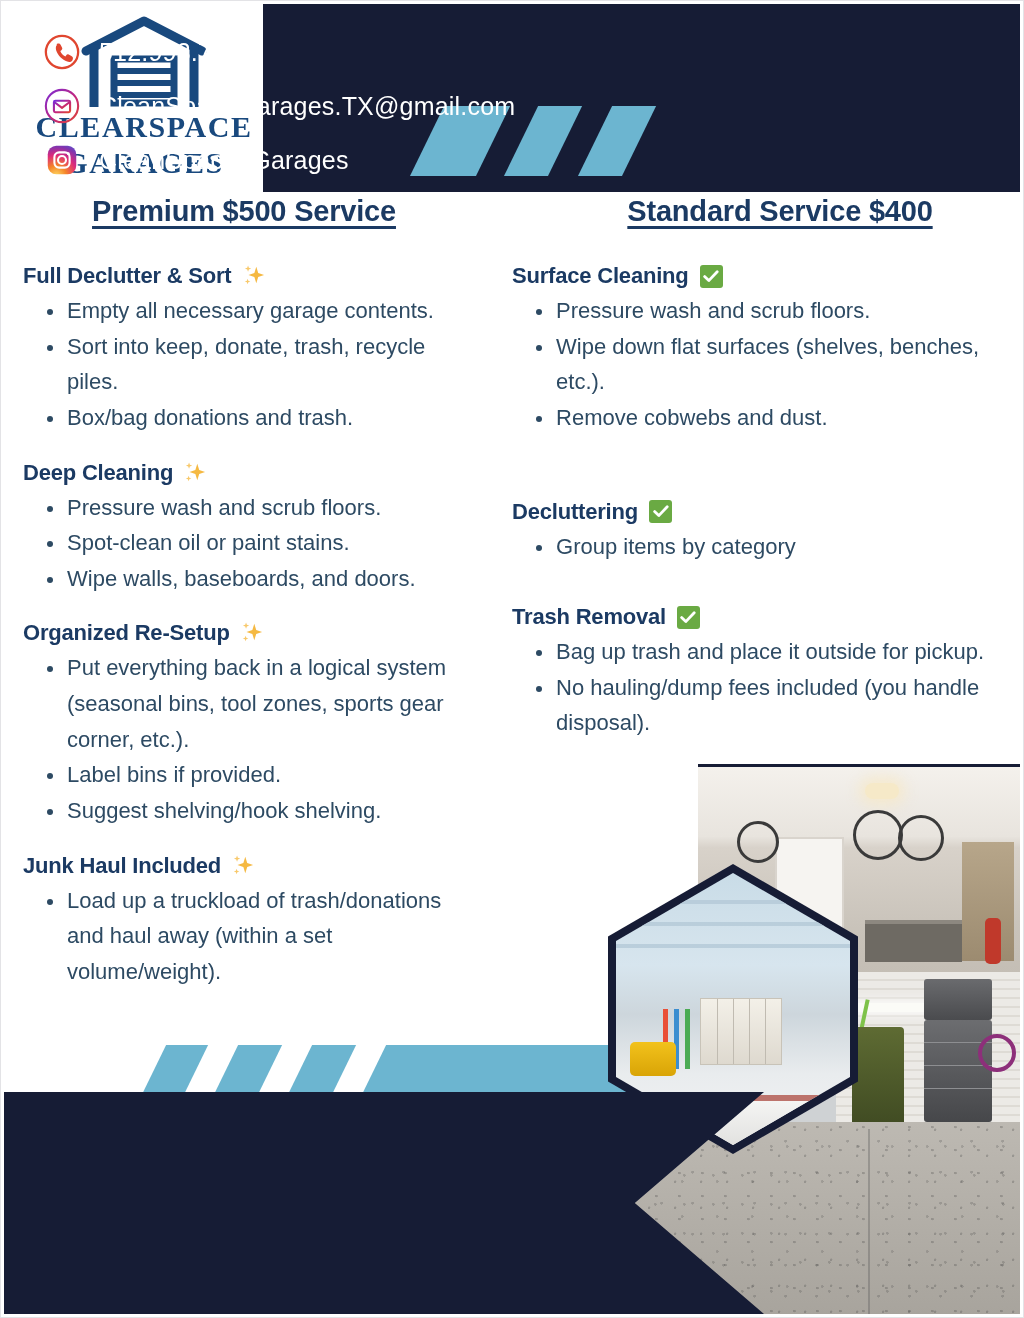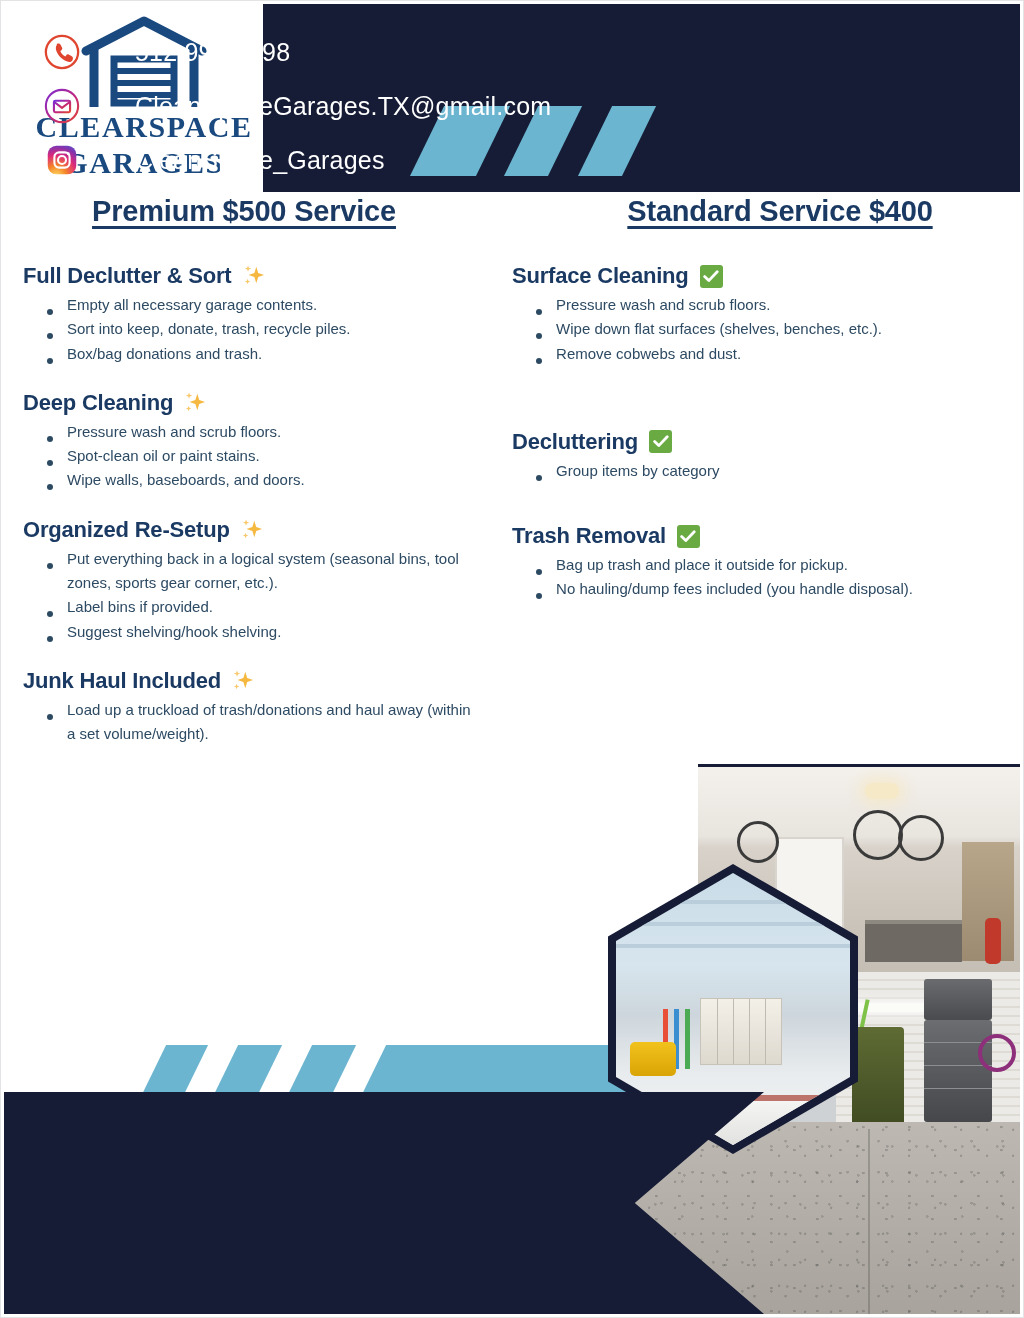--- a/index.html
+++ b/index.html
@@ -95,21 +95,21 @@
     gap:11px;
     letter-spacing:-0.2px;
   }
   .bullets{
     list-style:none;
     margin:0;
     padding:0 0 0 22px;
   }
   .bullets li{
     position:relative;
-    font-size:15px;
+    font-size:22px;
     line-height:1.62;
     color:var(--body-blue);
     padding-left:22px;
     margin-bottom:0px;
   }
   .bullets li::before{
     content:"";
     position:absolute;
     left:2px; top:16px;
     width:6px;height:6px;
@@ -257,21 +257,20 @@
     align-items:center;
     gap:18px;
     margin-bottom:16px;
   }
   .contact-icon{width:38px;height:38px;flex:none;display:block;}
   .contact-text{
     color:#ffffff;
     font-size:25px;
     letter-spacing:.2px;
     white-space:nowrap;
-    margin-left:36px;
   }
   :root{
     --navy:#161c35;
     --teal:#6cb5d0;
     --heading-blue:#1b3a63;
     --body-blue:#2d4a63;
     --logo-blue:#19497e;
     --green:#6aaa43;
     --gold:#f5b942;
   }

